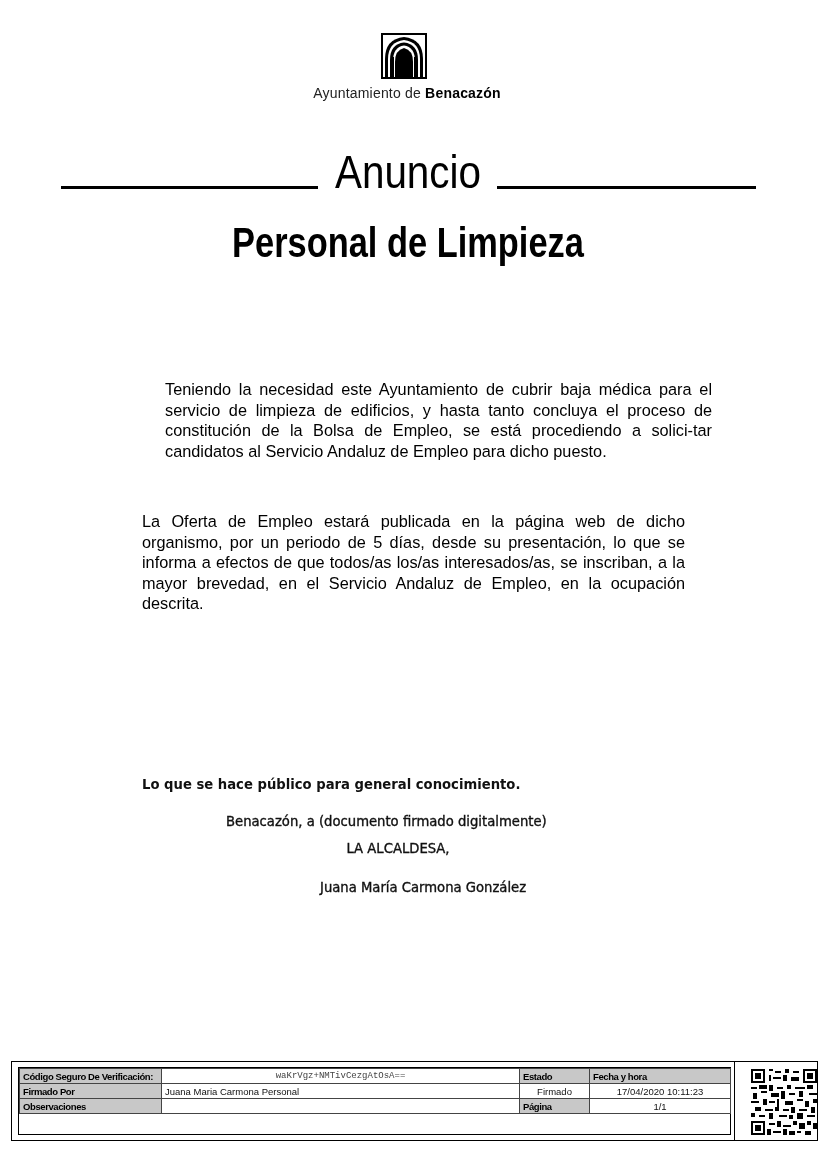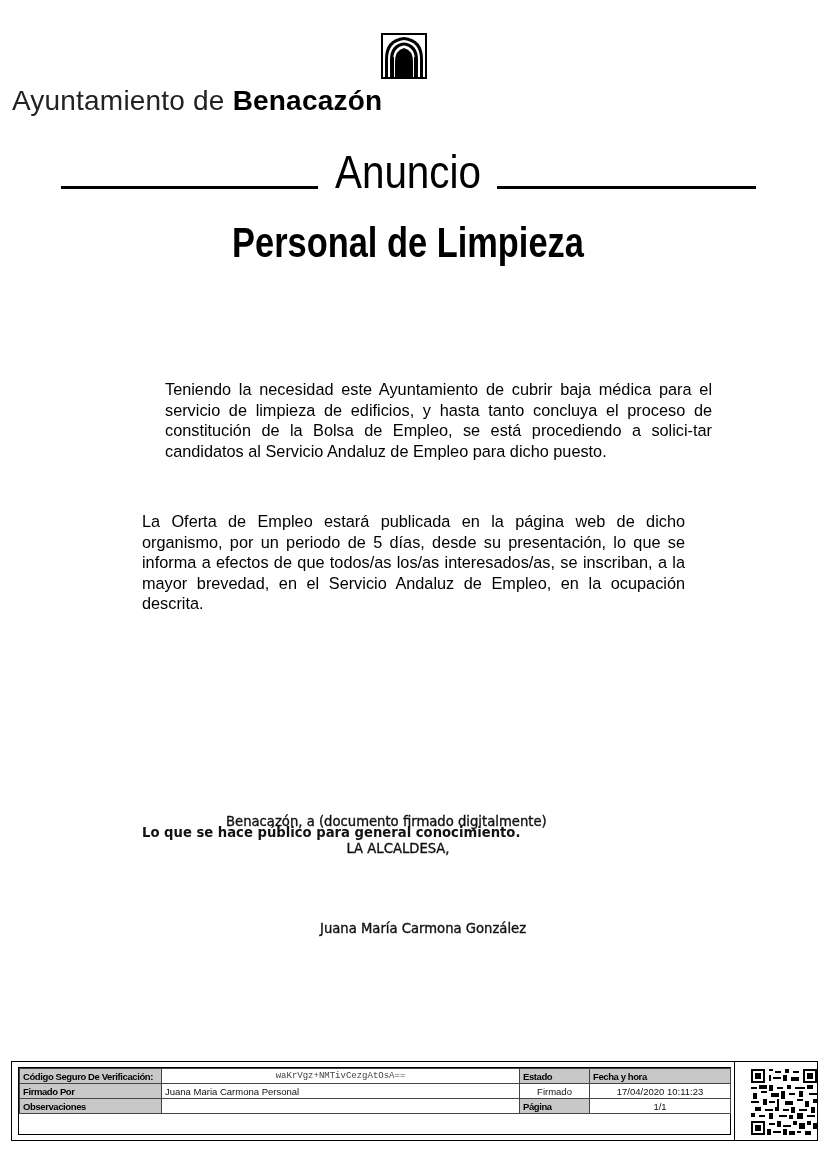--- a/index.html
+++ b/index.html
@@ -1,44 +1,44 @@
 <!DOCTYPE html>
 <html><head>
   <meta charset="utf-8">
   <style>
     html, body { margin: 0; padding: 0; background: #ffffff; }
     body { width: 826px; height: 1169px; position: relative; overflow: hidden; color: #000; }
 
     .logo { position: absolute; left: 381px; top: 33px; width: 46px; height: 46px; }
-    .org-name { position: absolute; left: 12px; width: 806px; top: 85px; text-align: left;
-      font-family: "Liberation Sans", sans-serif; font-size: 28px; color: #222; letter-spacing: 0.2px; }
+    .org-name { position: absolute; left: 4px; width: 806px; top: 85px; text-align: center;
+      font-family: "Liberation Sans", sans-serif; font-size: 14px; color: #222; letter-spacing: 0.2px; }
     .org-name b { font-weight: bold; color: #000; }
 
     .rule { position: absolute; top: 186px; height: 3px; background: #000; }
     .rule.left { left: 61px; width: 257px; }
     .rule.right { left: 497px; width: 259px; }
     .title { position: absolute; left: 0; width: 816px; top: 142px; text-align: center;
       font-family: "Liberation Sans", sans-serif; font-size: 47px; line-height: 60px;
       transform: scaleX(0.86); transform-origin: 408px 0; }
     .subtitle { position: absolute; left: 0; width: 816px; top: 214px; text-align: center;
       font-family: "Liberation Sans", sans-serif; font-size: 43px; font-weight: bold; line-height: 56px;
       transform: scaleX(0.80); transform-origin: 408px 0; }
 
     .para { position: absolute; left: 142px; width: 547px;
       font-family: "Liberation Sans", sans-serif; font-size: 16.3px; line-height: 20.5px;
       text-align: justify; }
     .para.p1 { top: 379px; margin-left: 23px; }
     .para.p2 { top: 511px; width: 543px; }
 
     .closing { position: absolute; font-family: "DejaVu Sans", sans-serif; font-weight: bold;
       font-size: 13.2px; color: #111; white-space: nowrap; }
-    .closing.public { left: 142px; top: 777px; margin-top: 48px; }
+    .closing.public { left: 142px; top: 777px; }
     .closing.place { left: 226px; top: 814px; font-weight: normal; -webkit-text-stroke: 0.35px #111; }
     .closing.role { left: 0; width: 796px; text-align: center; top: 833px; font-weight: normal; margin-top: 8px; -webkit-text-stroke: 0.35px #111; }
-    .closing.signer { left: 320px; top: 921px; font-weight: normal; -webkit-text-stroke: 0.35px #111; }
+    .closing.signer { left: 320px; top: 880px; font-weight: normal; -webkit-text-stroke: 0.35px #111; }
 
     .verif-box { position: absolute; left: 11px; top: 1061px; width: 807px; height: 80px;
       border: 1px solid #000; box-sizing: border-box; }
     .verif-inner { position: absolute; left: 6px; top: 5px; width: 713px; height: 68px;
       border: 1px solid #000; box-sizing: border-box; }
     .qr-sep { position: absolute; left: 722px; top: 0; width: 1px; height: 78px; background: #000; }
     .qr { position: absolute; left: 739px; top: 7px; width: 66px; height: 66px; }
 
     table.vt { border-collapse: collapse; width: 711px; table-layout: fixed; padding-left: 19px; }
     table.vt td { border: 1px solid #444; font-family: "Liberation Sans", sans-serif; font-size: 9.5px;

